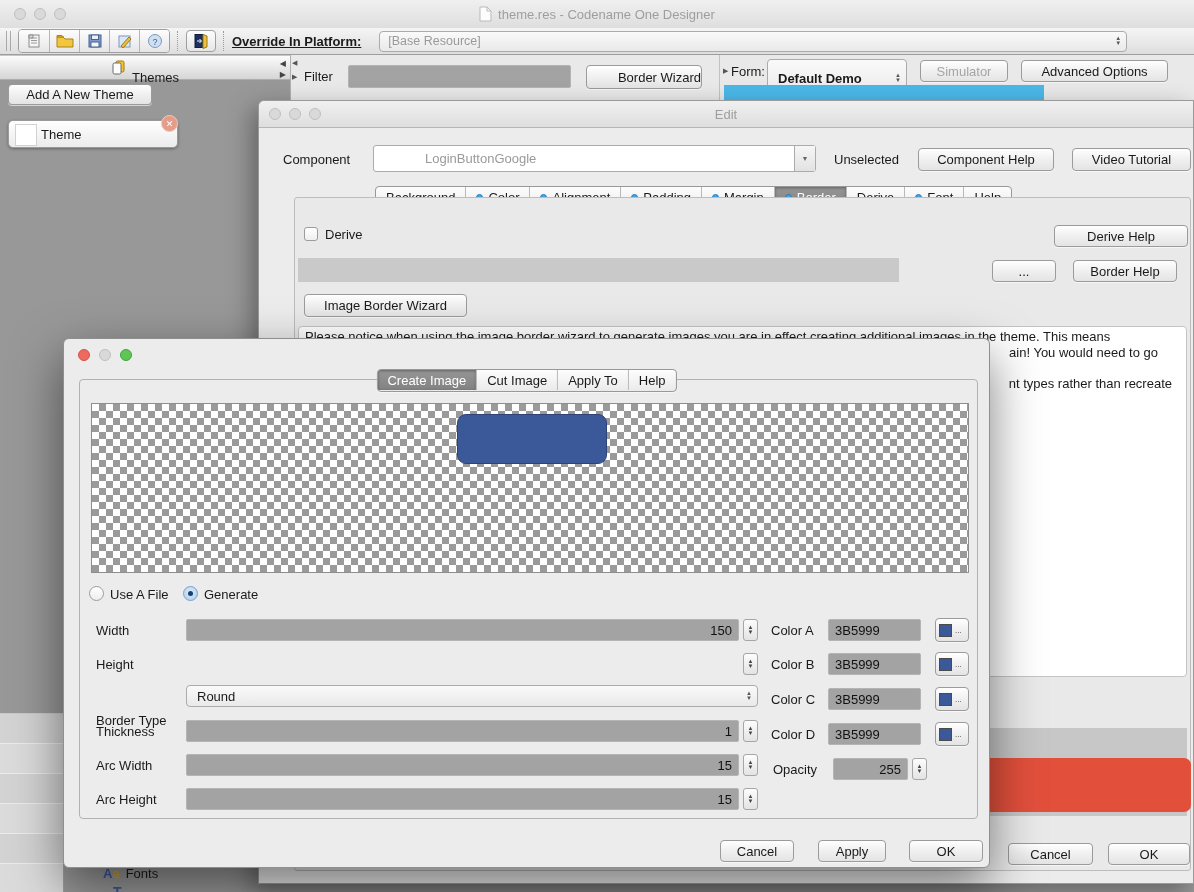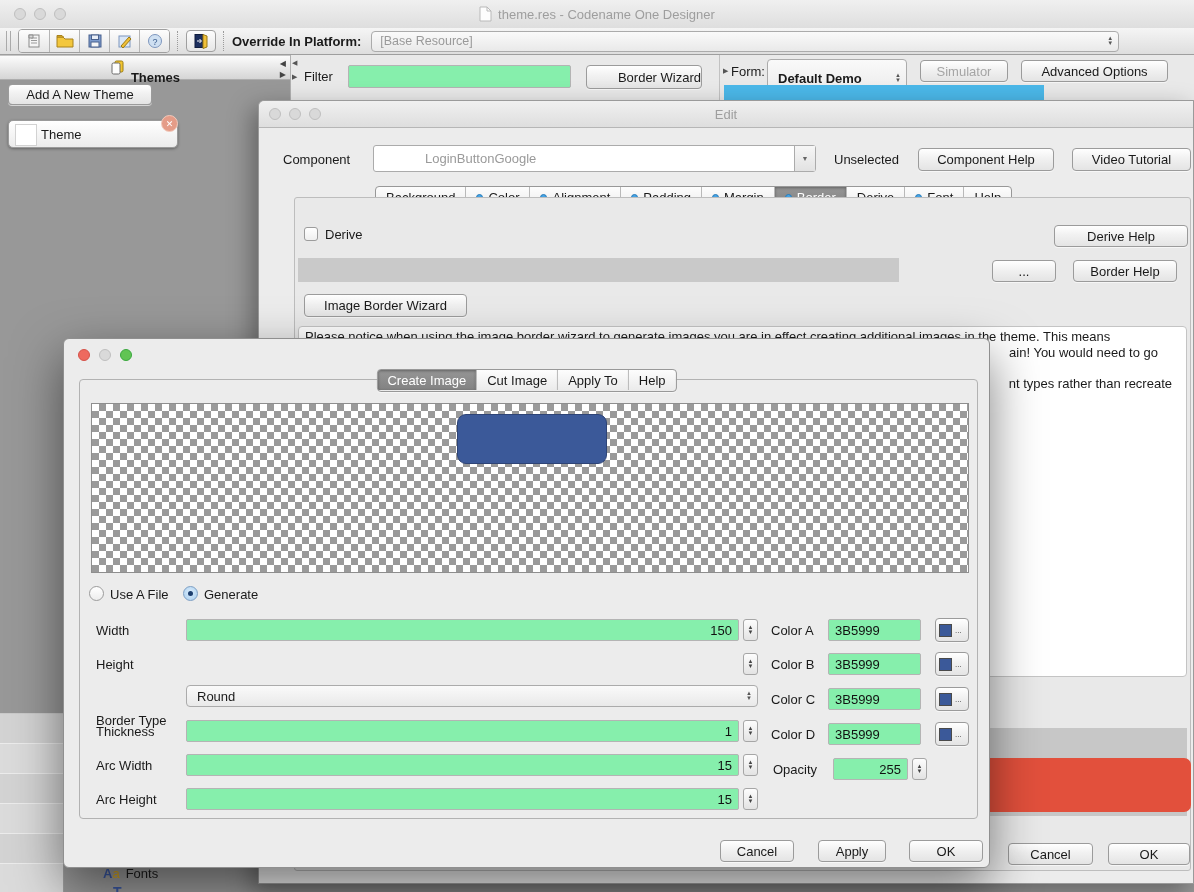--- a/index.html
+++ b/index.html
@@ -15,21 +15,21 @@
   .tl.green{background:#61c454;border:1px solid #3aa83e;}
   .titlebar{background:linear-gradient(#f0f0f0,#dedede);border-bottom:1px solid #b6b6b6;}
   .titletext{color:#9e9e9e;font-size:13px;}
   .combo{background:linear-gradient(#fafafa,#e9e9e9);border:1px solid #ababab;border-radius:4px;box-sizing:border-box;display:flex;align-items:center;}
   .updown{margin-left:auto;display:flex;flex-direction:column;align-items:center;justify-content:center;line-height:5px;font-size:6px;color:#555;padding:0 5px;}
   .updown::before{content:"▲";}
   .updown::after{content:"▼";}
   .spin{width:15px;border:1px solid #a6a6a6;border-radius:3px;background:linear-gradient(#fdfdfd,#e3e3e3);display:flex;flex-direction:column;align-items:center;justify-content:center;line-height:5px;font-size:6px;color:#444;box-sizing:border-box;}
   .spin::before{content:"▲";}
   .spin::after{content:"▼";}
-  input.field{border:1px solid #b4b4b4;border-radius:2px;background:#86efac;font:13px "Liberation Sans",sans-serif;box-sizing:border-box;padding:0 6px;color:#111;outline:none;}
+  input.field{border:1px solid #b4b4b4;border-radius:2px;background:#a3a3a3;font:13px "Liberation Sans",sans-serif;box-sizing:border-box;padding:0 6px;color:#111;outline:none;}
   input.num{text-align:right;}
   input.focused{border-color:#6da8dc;box-shadow:0 0 1px 3px rgba(112,168,226,.8);}
   .seg{display:inline-flex;border:1px solid #989898;border-radius:4px;overflow:hidden;background:linear-gradient(#fdfdfd,#eaeaea);box-shadow:0 1px 0 rgba(255,255,255,.5);}
   .seg .tab{display:flex;align-items:center;padding:0 10px;border-left:1px solid #b9b9b9;font-size:13px;height:20px;white-space:nowrap;}
   .seg .tab:first-child{border-left:none;}
   .seg .tab.sel{background:linear-gradient(#969696,#828282);color:#fff;box-shadow:inset 0 1px 3px rgba(0,0,0,.35);}
   .dot{width:7px;height:7px;border-radius:50%;background:#45a4e6;border:1px solid #2a7cb8;margin-right:5px;box-sizing:border-box;}
   .checkbox{width:14px;height:14px;background:linear-gradient(#fff,#efefef);border:1px solid #9c9c9c;border-radius:3px;box-sizing:border-box;}
   .radio{width:15px;height:15px;border-radius:50%;background:linear-gradient(#fff,#ededed);border:1px solid #9c9c9c;box-sizing:border-box;}
   .radio.sel{background:radial-gradient(circle at 50% 40%,#d9ecfb,#a8cdee);border:1px solid #7d9fc4;position:relative;}
@@ -112,33 +112,33 @@
       </div>
       <div class="tb-sep"></div>
       <div class="tb-btn" style="border:1px solid #9f9f9f;border-radius:4px;">
         <svg width="16" height="16" viewBox="0 0 16 16">
             <rect x="2" y="1.5" width="8" height="13" fill="#1d2f5e" stroke="#101d3e"></rect>
             <path d="M10 1.5 14 3v11l-4 1.5z" fill="#f0c03a" stroke="#9a7a14"></path>
             <path d="M4 8h4M6.5 6l2 2-2 2" stroke="#fff" fill="none"></path>
           </svg>
       </div>
       <div class="tb-sep"></div>
-      <span class="lbl" style="font-weight:700;margin-right:10px;">Override In Platform:</span>
+      <span class="lbl" style="font-weight:700;margin-right:18px;text-decoration:underline;">Override In Platform:</span>
       <div class="combo" style="width:748px;height:21px;">
         <span style="color:#9a9a9a;padding-left:8px;font-size:12.5px;">[Base Resource]</span>
         <span class="updown"></span>
       </div>
     </div>
 
     <div class="abs" style="left:0;top:55px;width:290px;height:25px;background:linear-gradient(#fcfcfc,#d5d5d5);border-top:1px solid #c6c6c6;border-bottom:1px solid #adadad;box-sizing:border-box;display:flex;align-items:center;justify-content:center;gap:6px;">
       <svg width="15" height="15" viewBox="0 0 15 15">
           <rect x="5" y="1" width="8" height="11" rx="1.5" fill="#f2c52f" stroke="#9c7d12"></rect>
           <rect x="2" y="3" width="8" height="11" rx="1.5" fill="#fdfdfd" stroke="#6b6b6b"></rect>
         </svg>
-      <span style="font-weight:700;margin-top:20px;">Themes</span>
+      <span style="font-weight:400;margin-top:20px;">Themes</span>
       <div class="abs scroll-arrows" style="right:4px;top:4px;">
         <i>◀</i>
         <i>▶</i>
       </div>
     </div>
 
     <div class="abs btn" style="left:8px;top:84px;width:144px;height:21px;">
       <span>Add A New Theme</span>
     </div>
 

